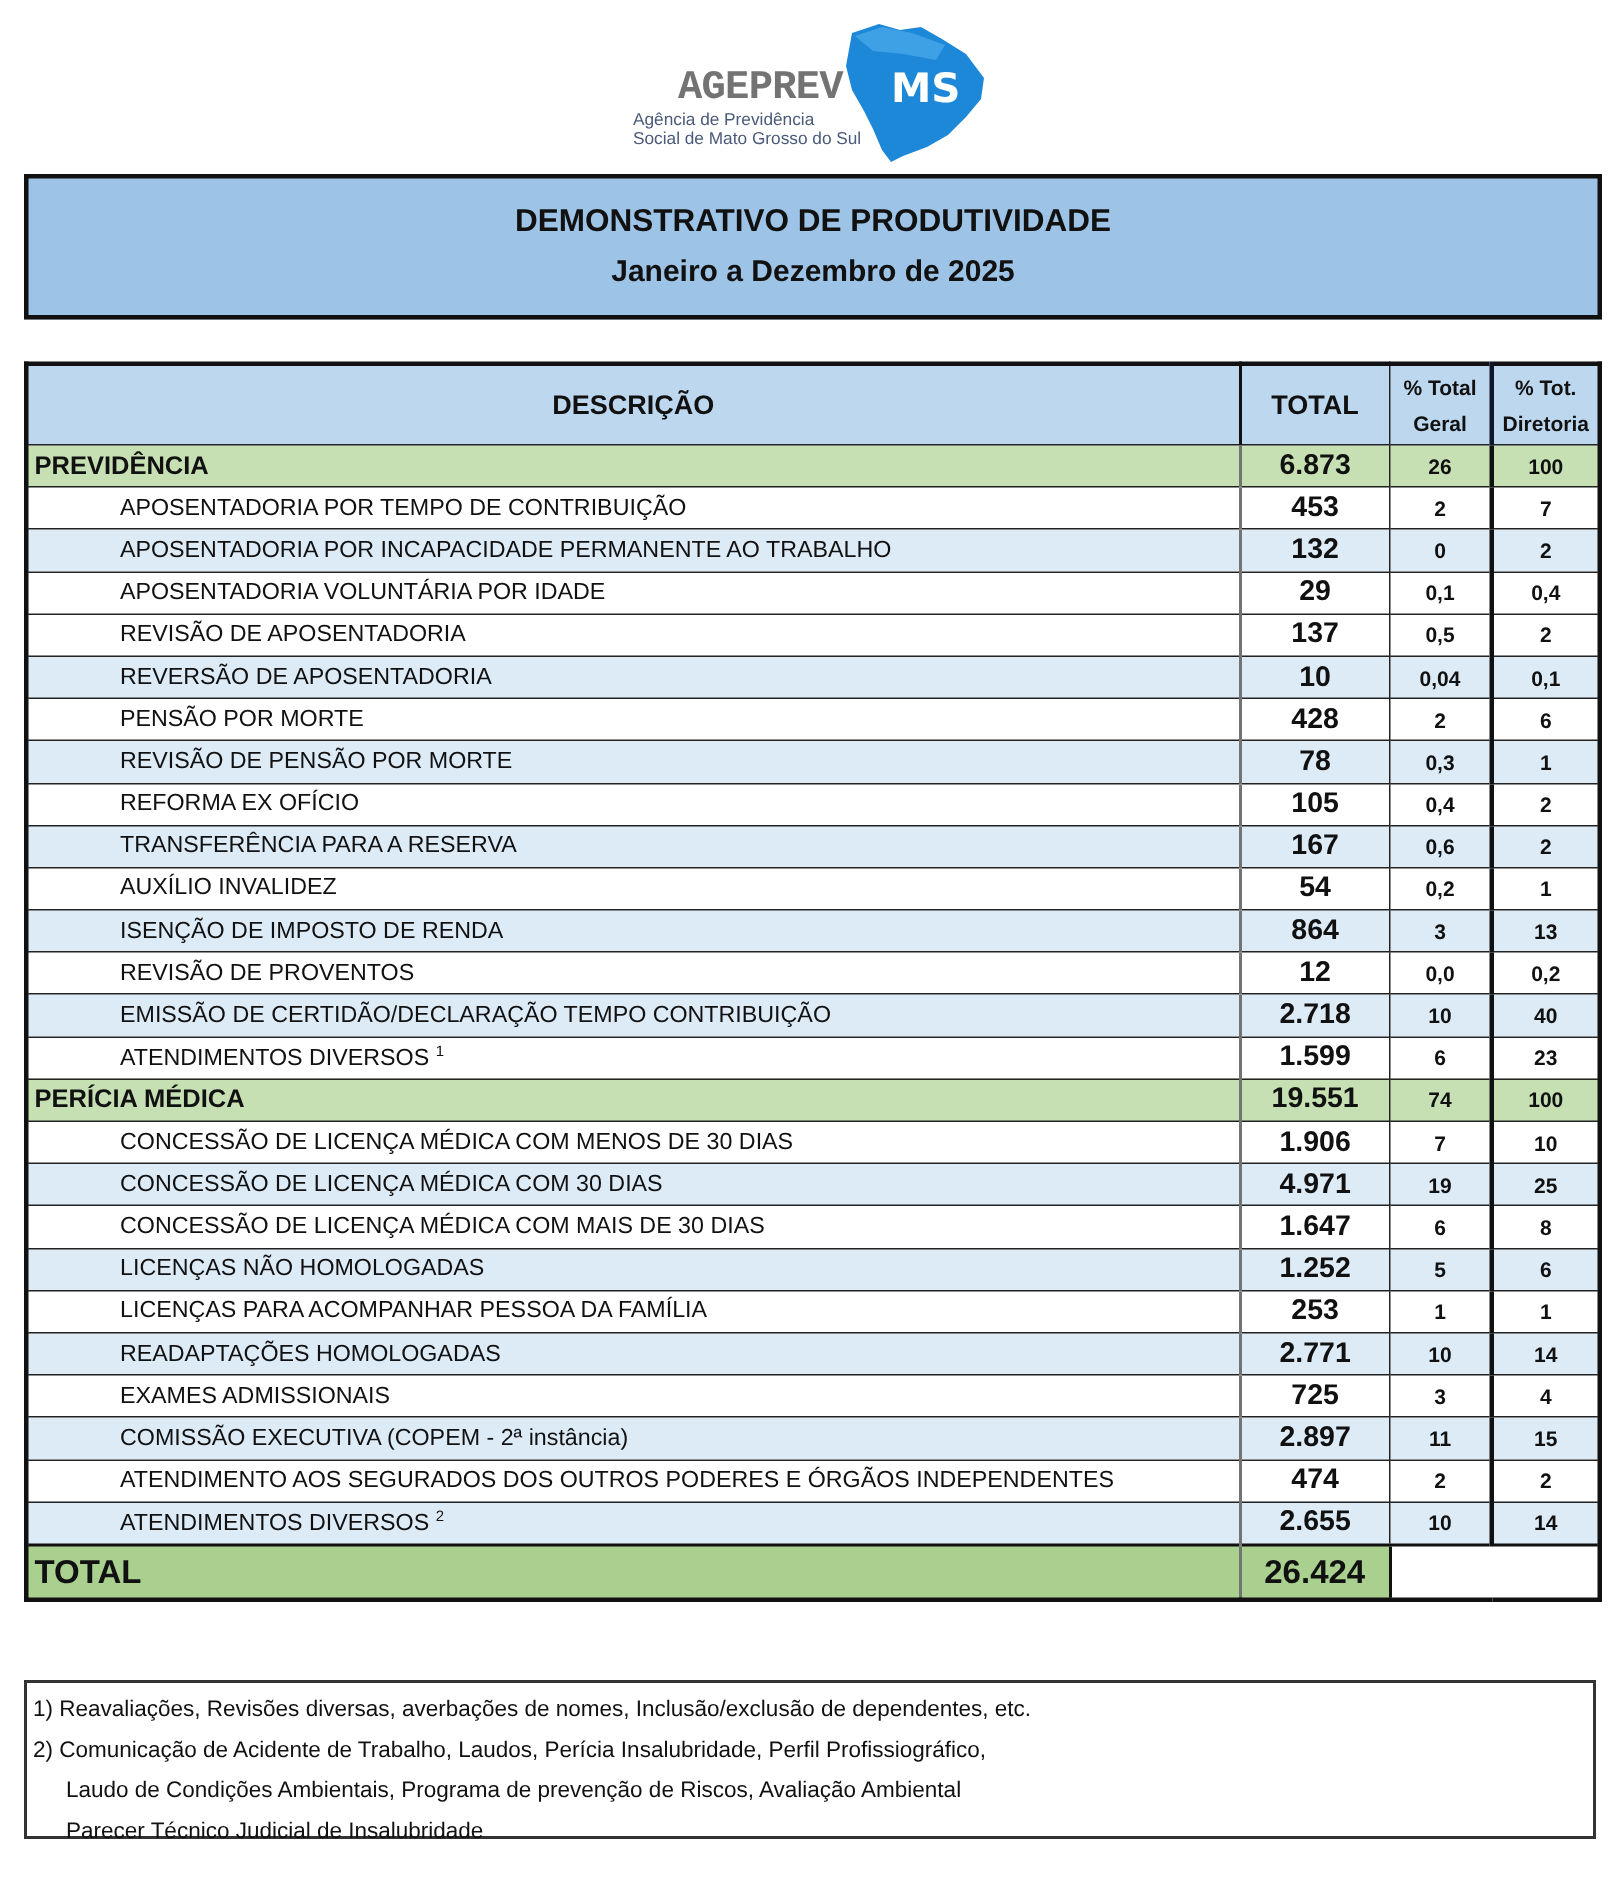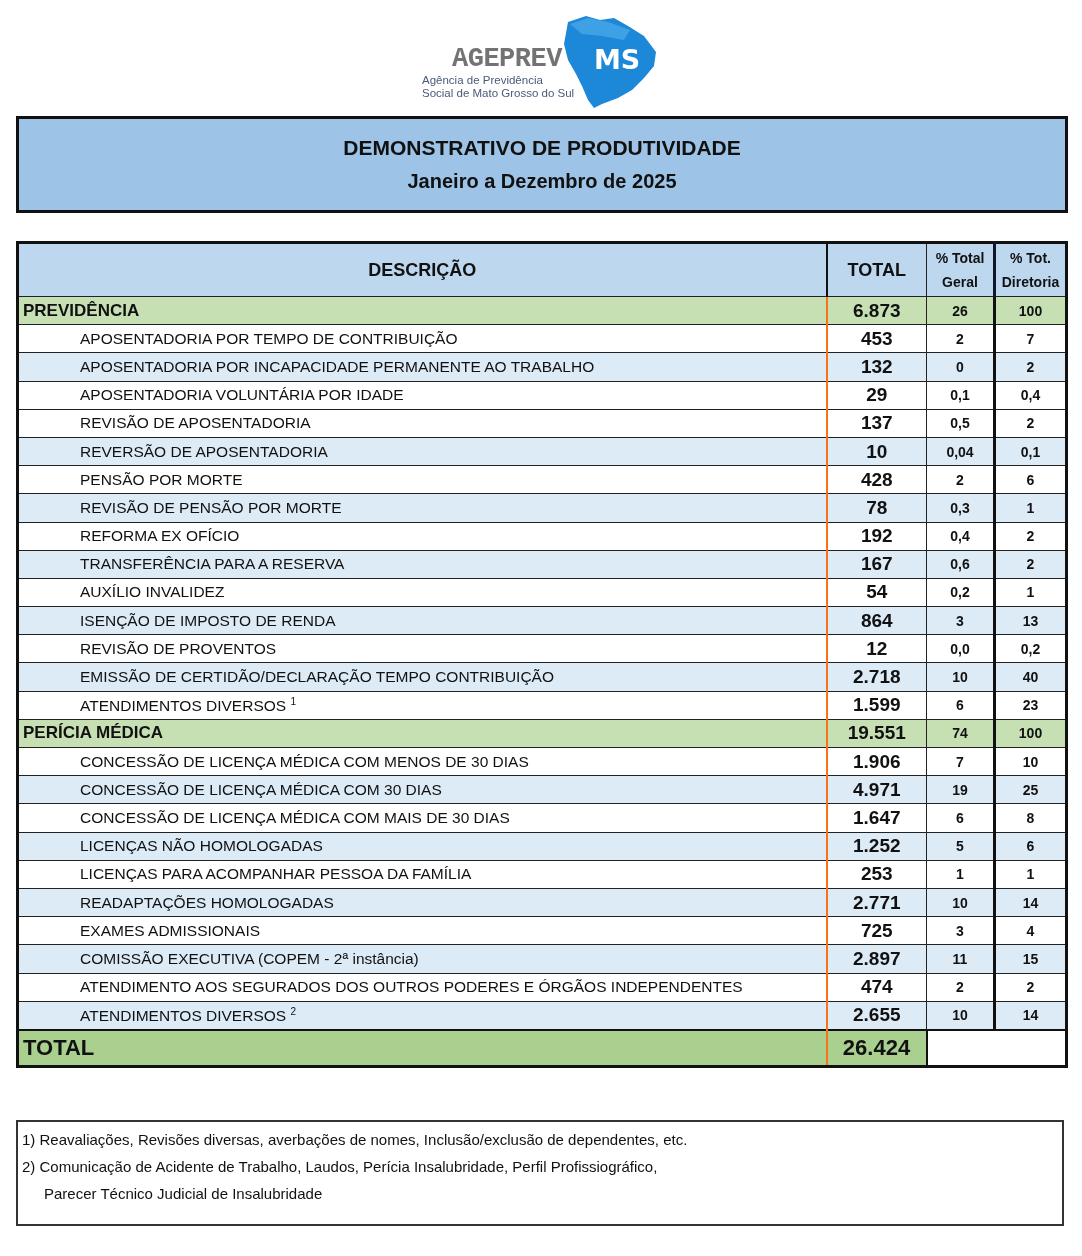--- a/index.html
+++ b/index.html
@@ -20,21 +20,21 @@
   table.main { position: absolute; left: 16px; top: 241px; width: 1052px; border-collapse: collapse; border: 3px solid #111; table-layout: fixed; padding-left: 28px; }
   table.main col.c-desc { width: 809px; }
   table.main col.c-total { width: 100px; }
   table.main col.c-pg { width: 68px; }
   table.main col.c-pd { width: 72px; }
   table.main td, table.main th { border: 1px solid #222; padding: 0; height: 27.2px; font-size: 15px; }
   table.main th { background: #bdd7ee; font-weight: bold; height: 52px; }
   table.main th.h-desc { font-size: 18px; }
   table.main th.h-total { font-size: 18px; }
   table.main th.h-small { font-size: 14px; line-height: 24px; }
-  table.main td.num { text-align: center; font-weight: bold; font-size: 19px; border-left: 2px solid #f97316; }
+  table.main td.num { text-align: center; font-weight: bold; font-size: 19px; border-left: 2px solid #737373; }
   table.main td.pct { text-align: center; font-weight: bold; font-size: 14px; }
   table.main td.pct2 { border-left: 3px solid #111; }
   table.main td.desc { padding-left: 61px; font-size: 15.5px; }
   table.main tr.sec td { background: #c6e0b4; }
   table.main tr.sec td.desc { padding-left: 4px; font-weight: bold; font-size: 17px; }
   table.main tr.alt td { background: #ddebf7; }
   table.main tr.plain td { background: #ffffff; }
   table.main tr.total td { height: 34px; }
   table.main tr.total td.desc { background: #a9d08e; padding-left: 4px; font-weight: bold; font-size: 22px; border-top: 2px solid #111; }
   table.main tr.total td.num { background: #a9d08e; font-size: 22px; border-top: 2px solid #111; text-align: center; }
@@ -129,21 +129,21 @@
         <td class="pct pct2">6</td>
       </tr>
     <tr class="alt">
         <td class="desc">REVISÃO DE PENSÃO POR MORTE</td>
         <td class="num">78</td>
         <td class="pct">0,3</td>
         <td class="pct pct2">1</td>
       </tr>
     <tr class="plain">
         <td class="desc">REFORMA EX OFÍCIO</td>
-        <td class="num">192</td>
+        <td class="num">105</td>
         <td class="pct">0,4</td>
         <td class="pct pct2">2</td>
       </tr>
     <tr class="alt">
         <td class="desc">TRANSFERÊNCIA PARA A RESERVA</td>
         <td class="num">167</td>
         <td class="pct">0,6</td>
         <td class="pct pct2">2</td>
       </tr>
     <tr class="plain">
@@ -248,14 +248,15 @@
       <td class="desc">TOTAL</td>
       <td class="num">26.424</td>
       <td class="blank" colspan="2" style="border-left:2px solid #111;"></td>
     </tr>
   </tbody>
 </table>
 
 <div class="notes">
   <div>1) Reavaliações, Revisões diversas,  averbações de nomes, Inclusão/exclusão de dependentes, etc.</div>
   <div>2) Comunicação de Acidente de Trabalho, Laudos, Perícia Insalubridade,  Perfil Profissiográfico,</div>
+  <div class="indent">Laudo de Condições Ambientais, Programa de prevenção de Riscos, Avaliação Ambiental</div>
   <div class="indent">Parecer Técnico Judicial de Insalubridade</div>
 </div>
 
 </body></html>

